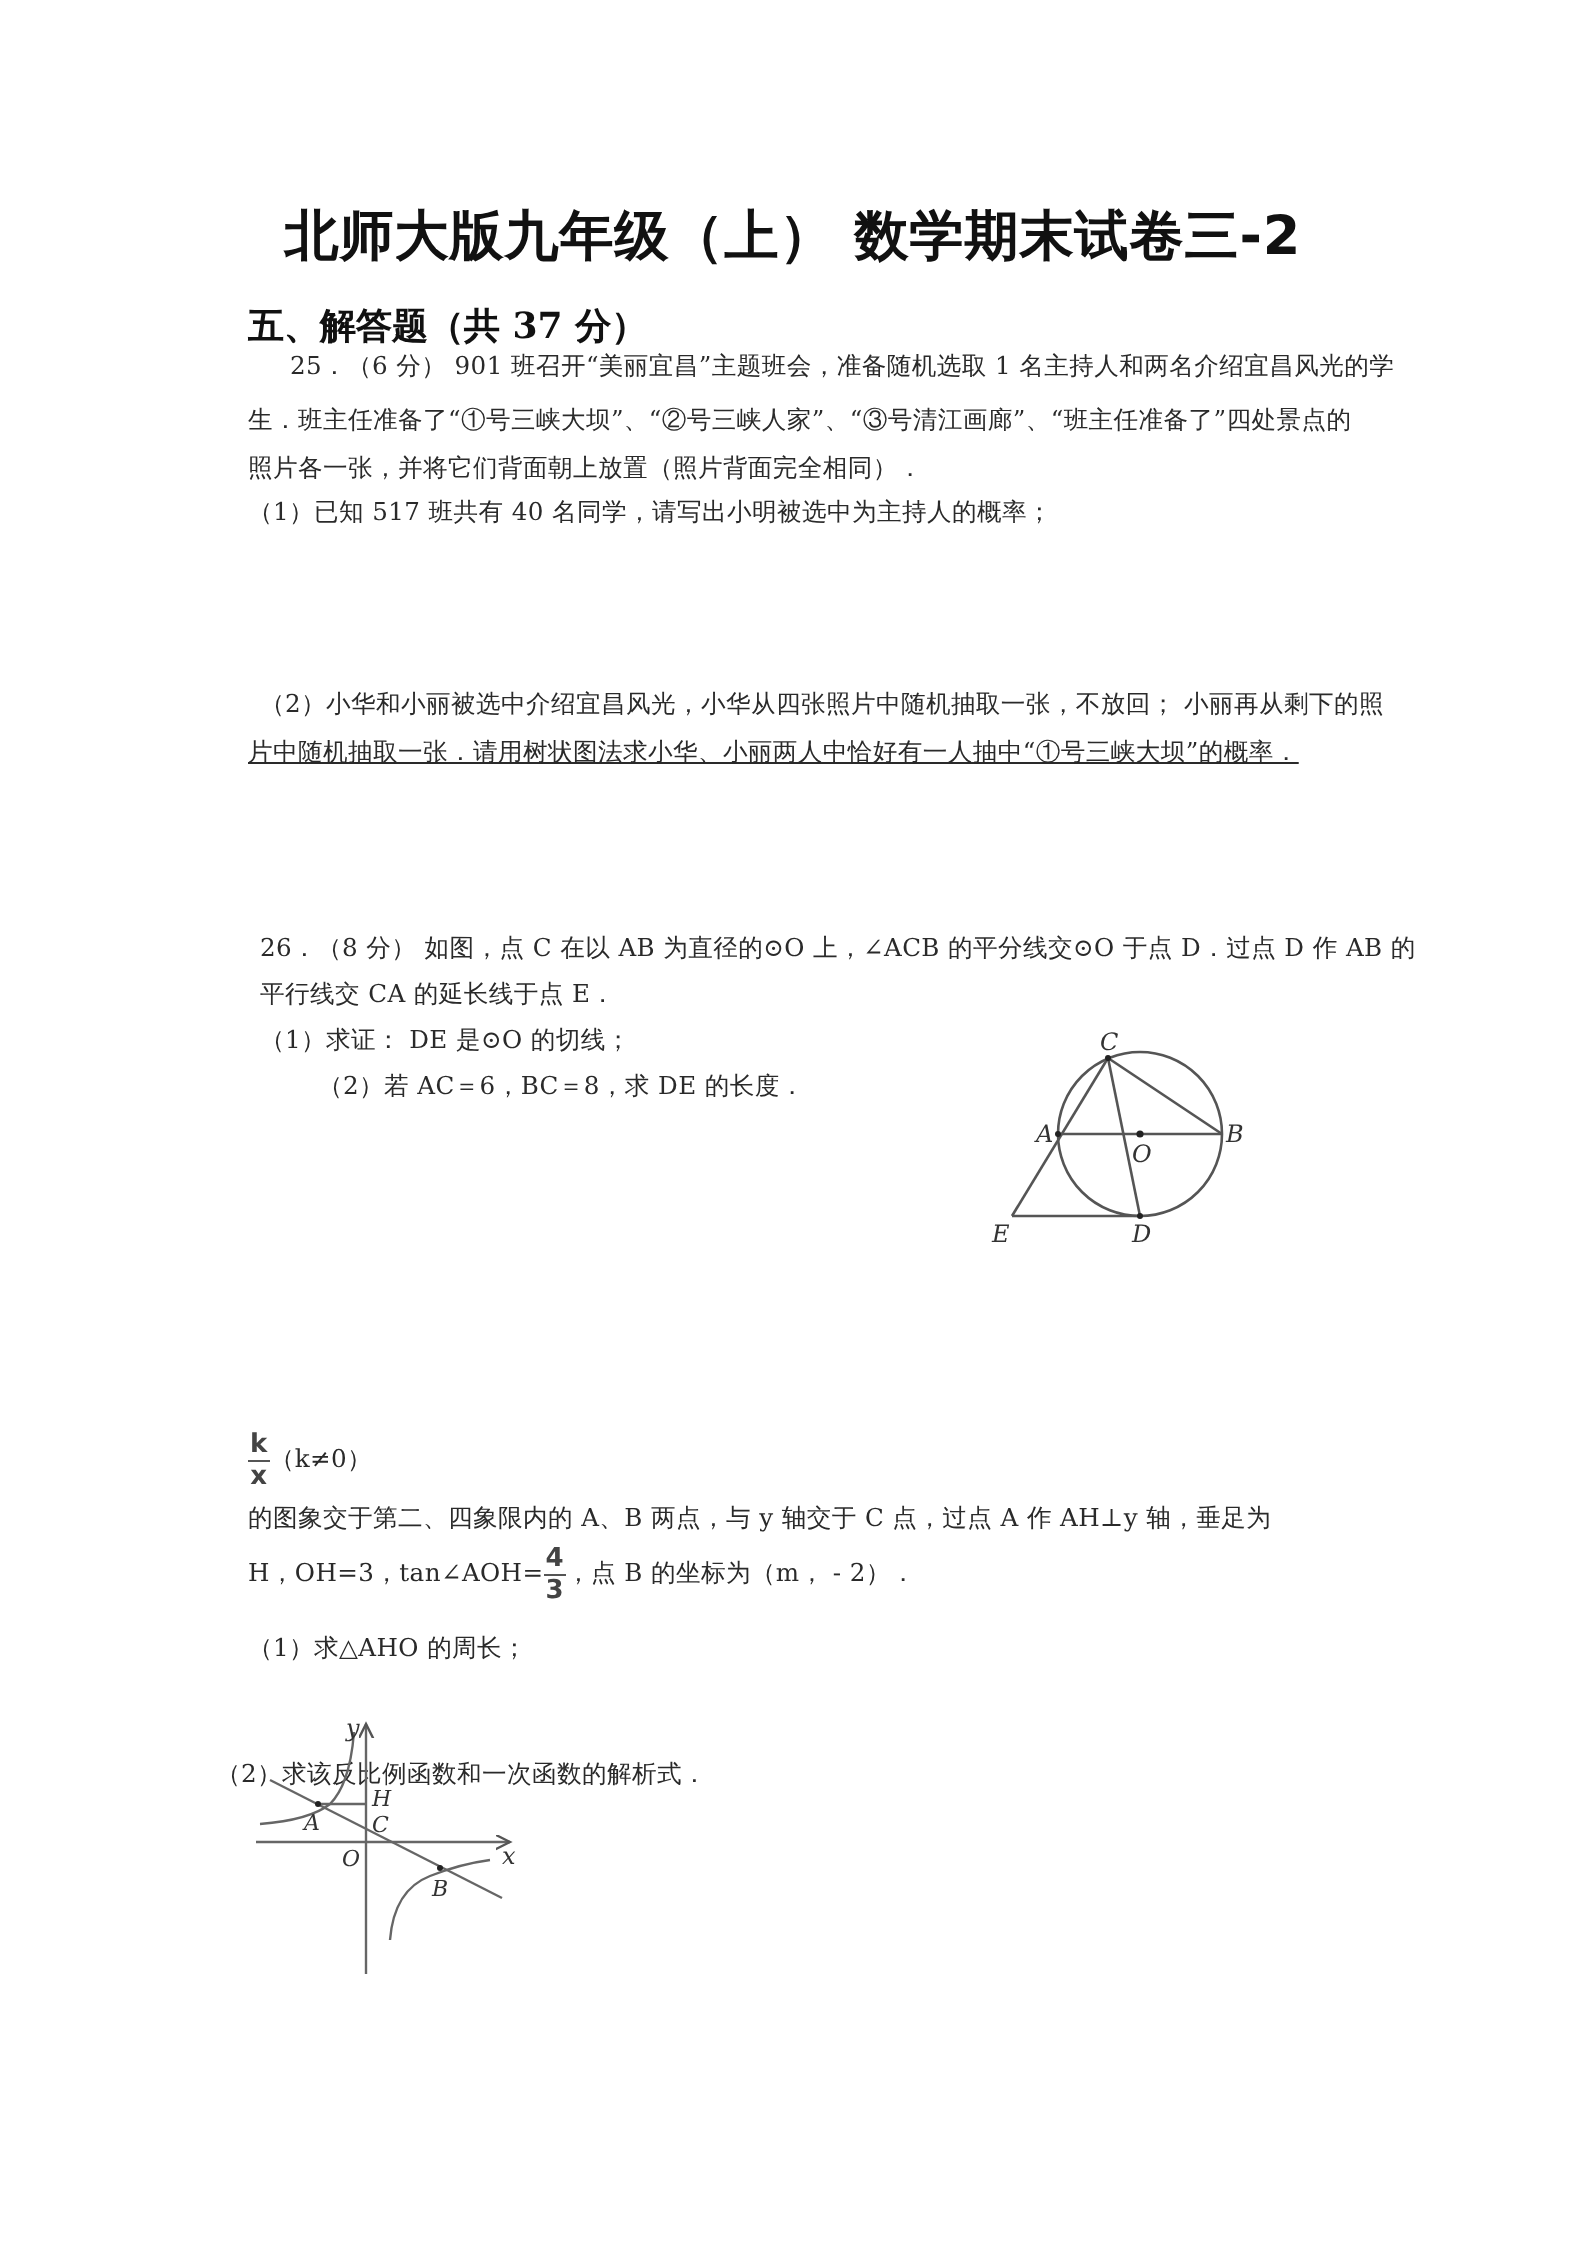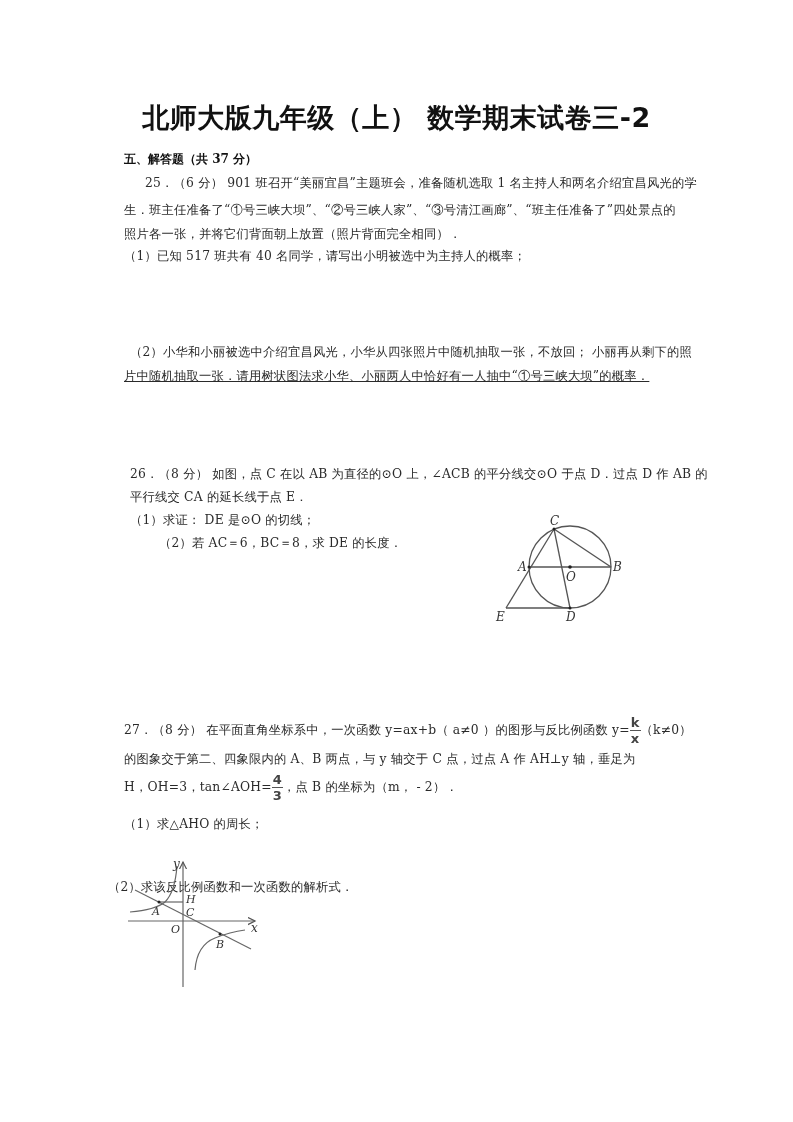--- a/index.html
+++ b/index.html
@@ -2,21 +2,21 @@
 <html><head>
 <meta charset="utf-8">
 <style>
   html, body { margin: 0; padding: 0; background: #ffffff; }
   body { width: 793px; height: 1122px; position: relative; overflow: hidden;
          font-family: "DejaVu Serif", "Liberation Serif", serif; color: #222; }
   .abs { position: absolute; white-space: nowrap; }
   .title { left: 0; width: 793px; top: 100px; text-align: center;
            font-family: "DejaVu Sans", "Liberation Sans", sans-serif;
            font-size: 27px; font-weight: bold; color: #111; letter-spacing: 0.5px; }
-  .section { left: 124px; top: 151px; font-size: 12px; font-weight: bold; color: #111; }
+  .section { left: 124px; top: 151px; font-size: 18px; font-weight: bold; color: #111; }
   .line { font-size: 12.3px; color: #2a2a2a; letter-spacing: 0.2px; }
   .frac { display: inline-block; vertical-align: middle; text-align: center; line-height: 1;
           font-family: "DejaVu Sans", "Liberation Sans", sans-serif; font-weight: bold; color: #444; }
   .frac .num { display: block; font-size: 13px; border-bottom: 1.2px solid #555; padding: 0 1px 1px; }
   .frac .den { display: block; font-size: 13px; padding-top: 1px; }
   svg text { font-family: "DejaVu Serif", "Liberation Serif", serif; font-style: italic; fill: #333; }
 </style>
 </head>
 <body>
 
@@ -55,21 +55,21 @@
     <text x="38" y="66" font-size="12">A</text>
     <text x="133" y="66" font-size="12">B</text>
     <text x="86" y="76" font-size="12">O</text>
     <text x="16" y="116" font-size="12">E</text>
     <text x="86" y="116" font-size="12">D</text>
   </svg>
 </div>
 
 <div>
   <div class="abs line" style="left:124px; top:716px;">
-    <span>27．（8 分） 在平面直角坐标系中，一次函数 y=ax+b（ a≠0 ）的图形与反比例函数 y=</span><span class="frac"><span class="num">k</span><span class="den">x</span></span><span>（k≠0）</span>
+    <span class="frac"><span class="num">k</span><span class="den">x</span></span><span>（k≠0）</span>
   </div>
   <div class="abs line" style="left:124px; top:751px;">的图象交于第二、四象限内的 A、B 两点，与 y 轴交于 C 点，过点 A 作 AH⊥y 轴，垂足为</div>
   <div class="abs line" style="left:124px; top:773px;">
     <span>H，OH=3，tan∠AOH=</span><span class="frac"><span class="num">4</span><span class="den">3</span></span><span>，点 B 的坐标为（m， - 2）．</span>
   </div>
   <div class="abs line" style="left:124px; top:816px;">（1）求△AHO 的周长；</div>
   <div class="abs line" style="left:108px; top:839px;margin-top:40px;">（2）求该反比例函数和一次函数的解析式．</div>
 
   <svg class="abs" style="left:115px; top:850px;" width="160" height="145" viewBox="0 0 160 145">
     <defs>

